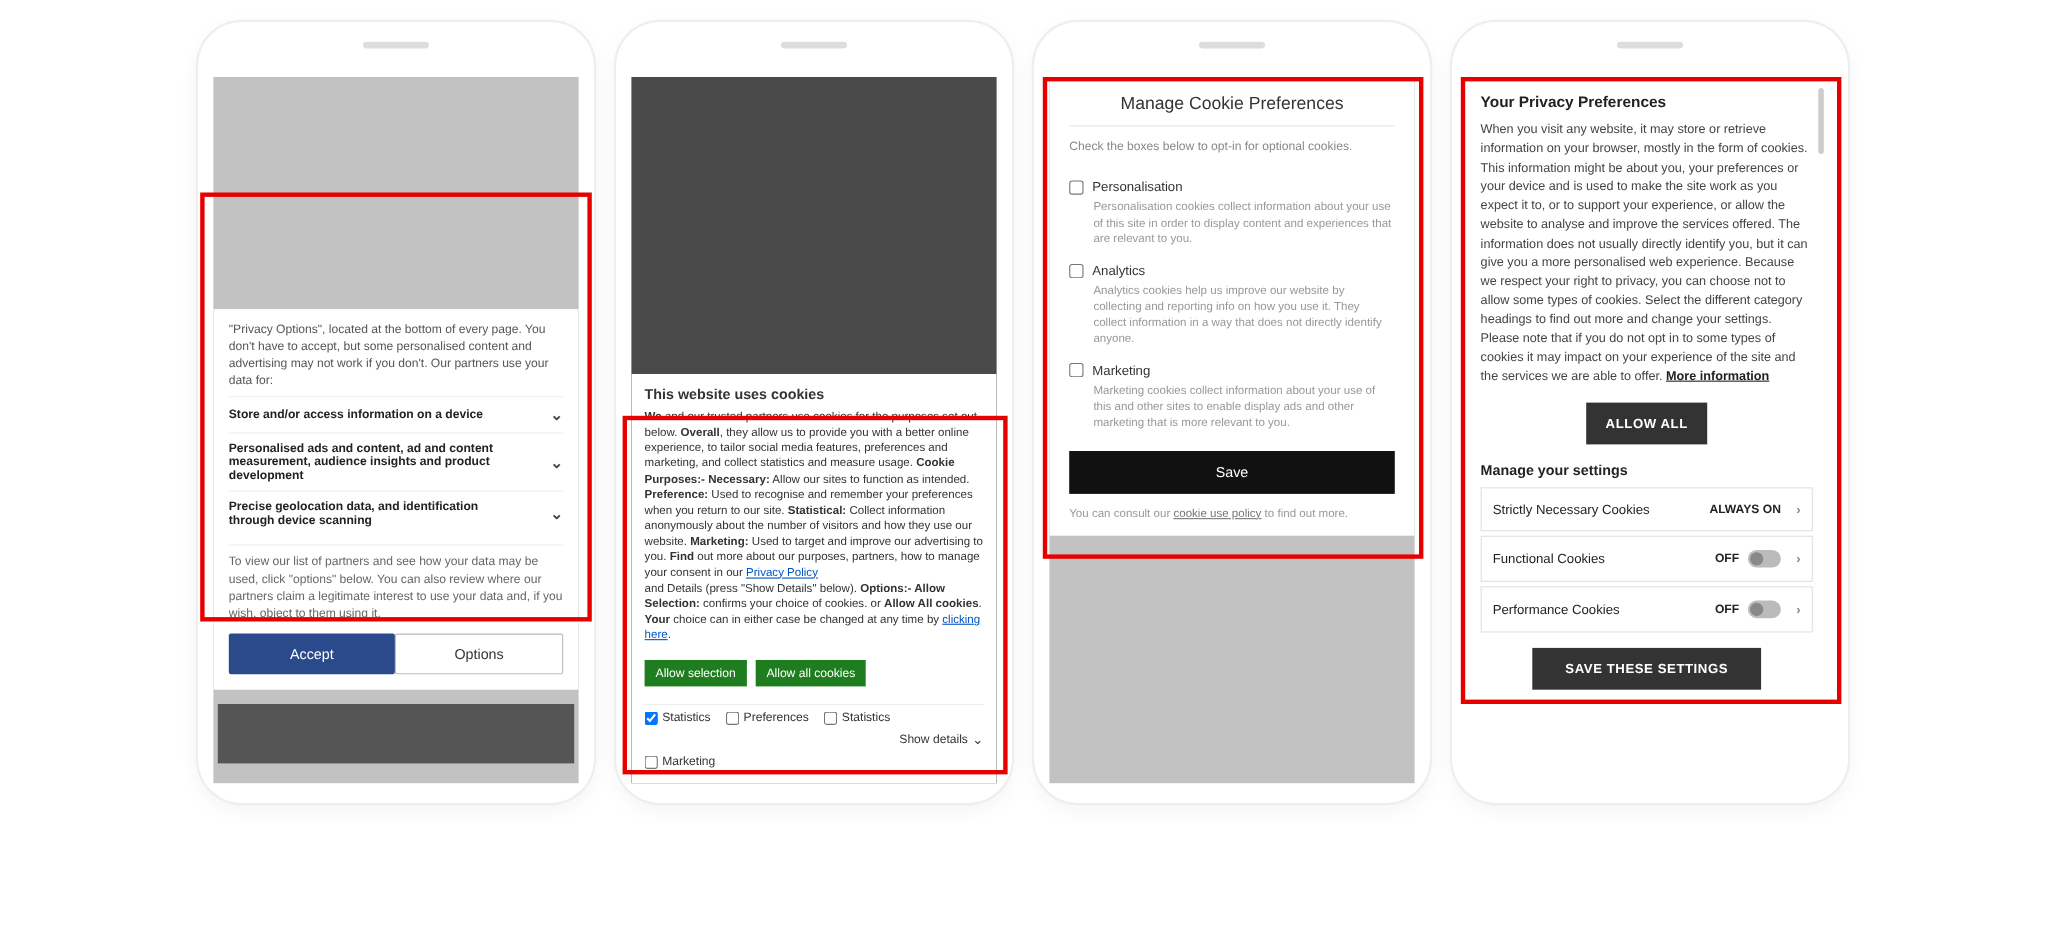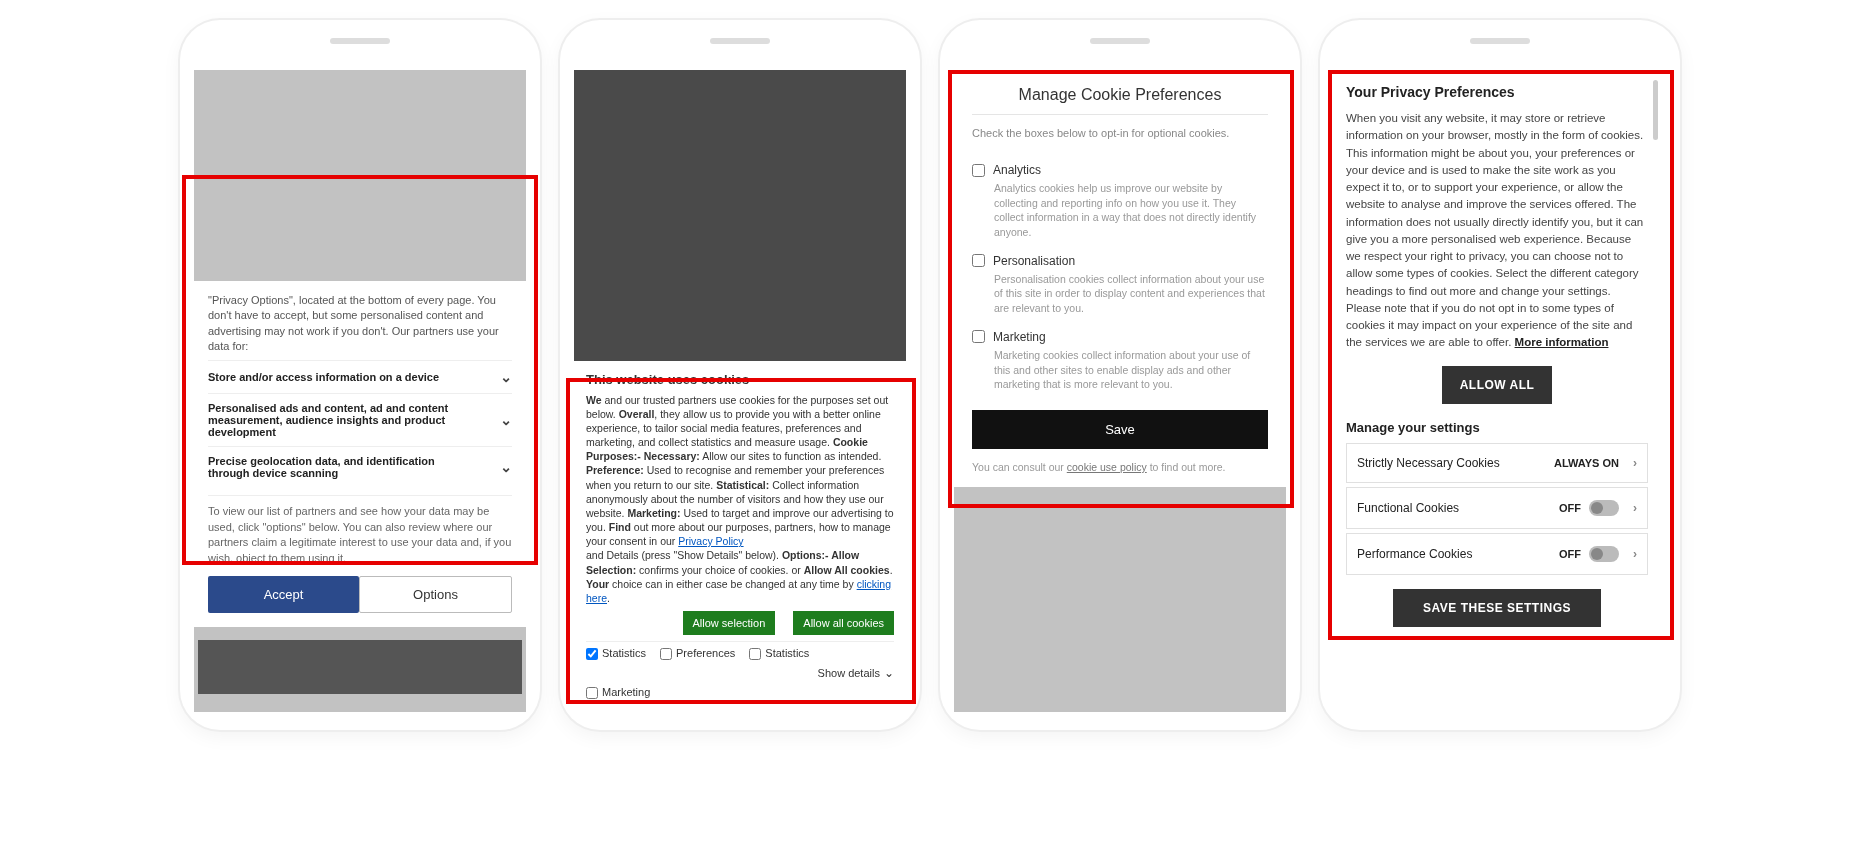--- a/index.html
+++ b/index.html
@@ -87,21 +87,21 @@
     position: absolute; left:0; right:0; bottom:0;
     background: #fff;
     padding: 10px 12px 6px 12px;
     font-size: 10.5px;
     color: #333;
     line-height: 1.35;
   }
   .p2-title { font-weight: bold; font-size: 13px; margin-bottom: 4px; }
   .p2-body a { color: #0056c0; text-decoration: underline; cursor:pointer; }
   .p2-body b { font-weight: bold; }
-  .p2-btns { display:flex; gap:18px; justify-content:flex-end; margin:6px 0; }
+  .p2-btns { display:flex; gap:8px; justify-content:flex-start; margin:16px 0; }
   .btn-green {
     background: #1e7d1e; color:#fff; border:none; padding:6px 10px;
     font-size:11px; cursor:pointer;
   }
   .p2-checks {
     display:flex; flex-wrap:wrap; gap:4px 14px; align-items:center;
     font-size:11px; padding:4px 0 6px 0; border-top:1px solid #eee;
   }
   .p2-checks label { display:flex; align-items:center; gap:4px; cursor:pointer; }
   .p2-checks input[type=checkbox]{ width:12px; height:12px; }
@@ -256,31 +256,31 @@
 
   <div class="screen">
     <div class="p3-panel">
       <div class="p3-title">Manage Cookie Preferences</div>
       <hr class="p3-rule">
       <div class="p3-sub">Check the boxes below to opt-in for optional cookies.</div>
 
       <div class="p3-item">
         <div class="p3-item-head">
           <input type="checkbox" style="">
+          <span>Personalisation</span>
+        </div>
+        <div class="p3-item-desc">Personalisation cookies collect information about your use of this site in order to display content and experiences that are relevant to you.</div>
+      </div>
+
+      <div class="p3-item">
+        <div class="p3-item-head">
+          <input type="checkbox" style="">
           <span>Analytics</span>
         </div>
         <div class="p3-item-desc">Analytics cookies help us improve our website by collecting and reporting info on how you use it. They collect information in a way that does not directly identify anyone.</div>
-      </div>
-
-      <div class="p3-item">
-        <div class="p3-item-head">
-          <input type="checkbox" style="">
-          <span>Personalisation</span>
-        </div>
-        <div class="p3-item-desc">Personalisation cookies collect information about your use of this site in order to display content and experiences that are relevant to you.</div>
       </div>
 
       <div class="p3-item">
         <div class="p3-item-head">
           <input type="checkbox" style="">
           <span>Marketing</span>
         </div>
         <div class="p3-item-desc">Marketing cookies collect information about your use of this and other sites to enable display ads and other marketing that is more relevant to you.</div>
       </div>
 

